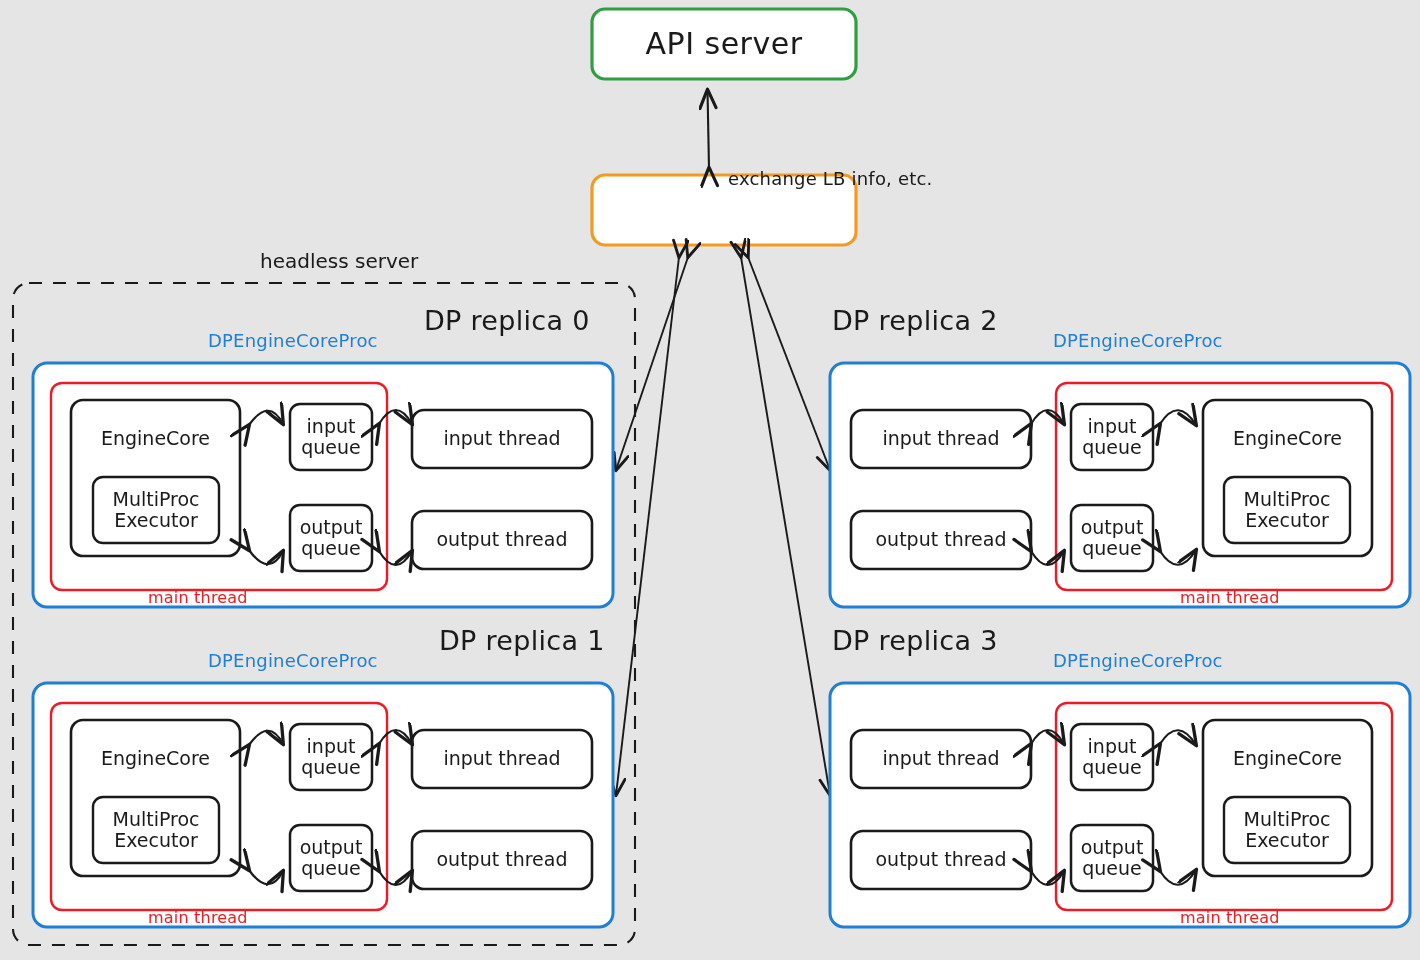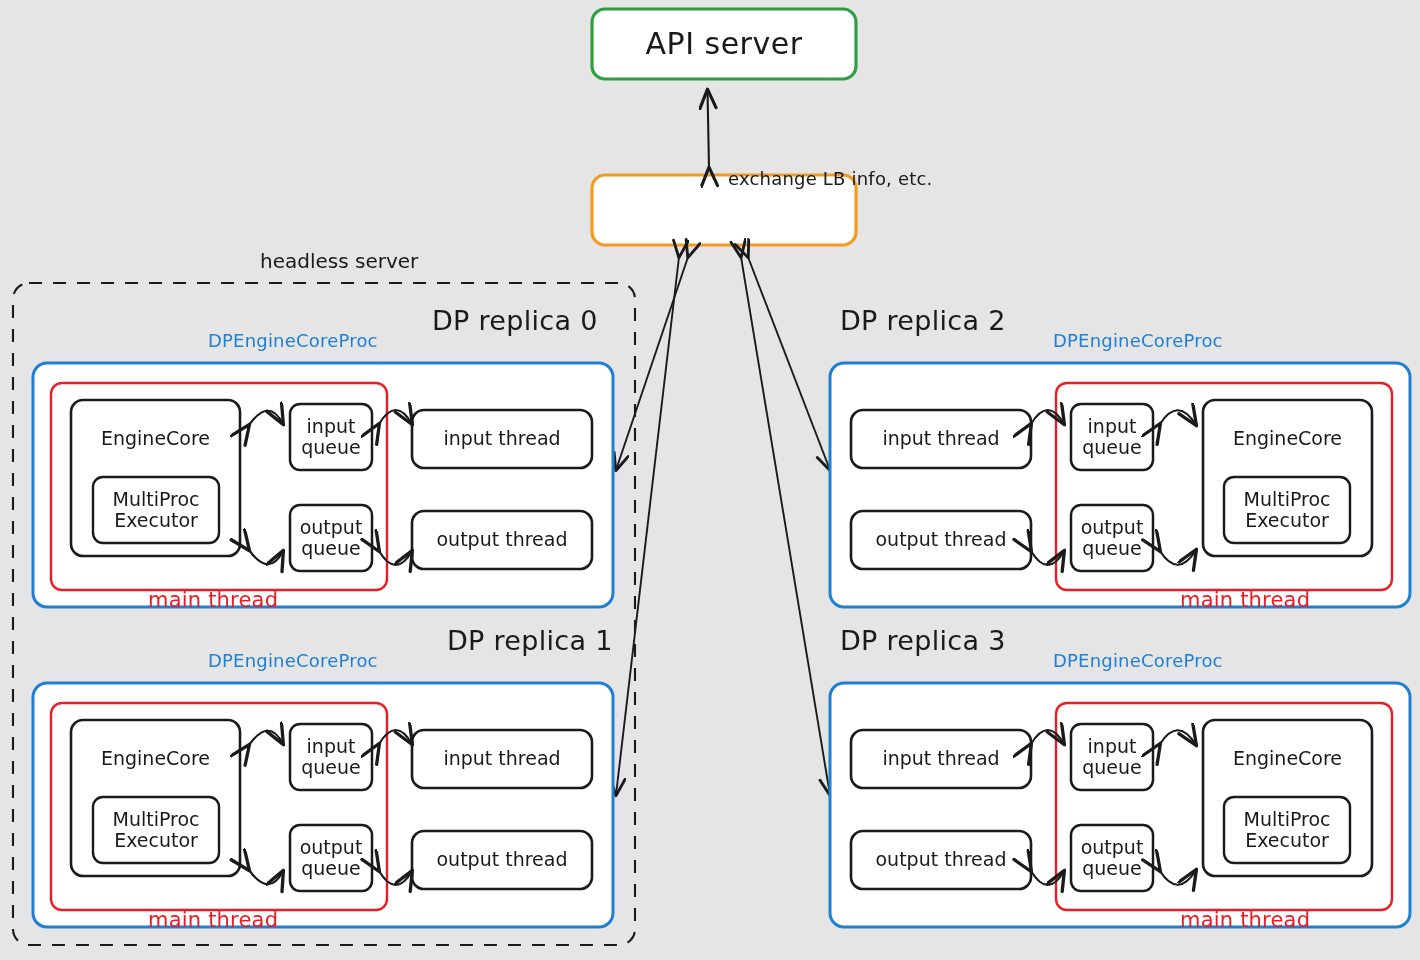--- a/index.html
+++ b/index.html
@@ -35,29 +35,28 @@
     line-height: 1.12;
     text-align: center;
   }
   .t-title {
     font-size: 30px;
     letter-spacing: 0.5px;
   }
   .t-heading {
     font-size: 27px;
     letter-spacing: 0.3px;
-    margin-left: 8px;
   }
   .t-proc {
     font-size: 18px;
     color: #1f7fd4;
     letter-spacing: 0.2px;
   }
   .t-main {
-    font-size: 21px;
+    font-size: 16px;
     color: #ed1c24;
     letter-spacing: 0.2px;
   }
   .t-note {
     font-size: 18px;
     letter-spacing: 0.2px;
   }
   .t-box {
     font-size: 19px;
   }

